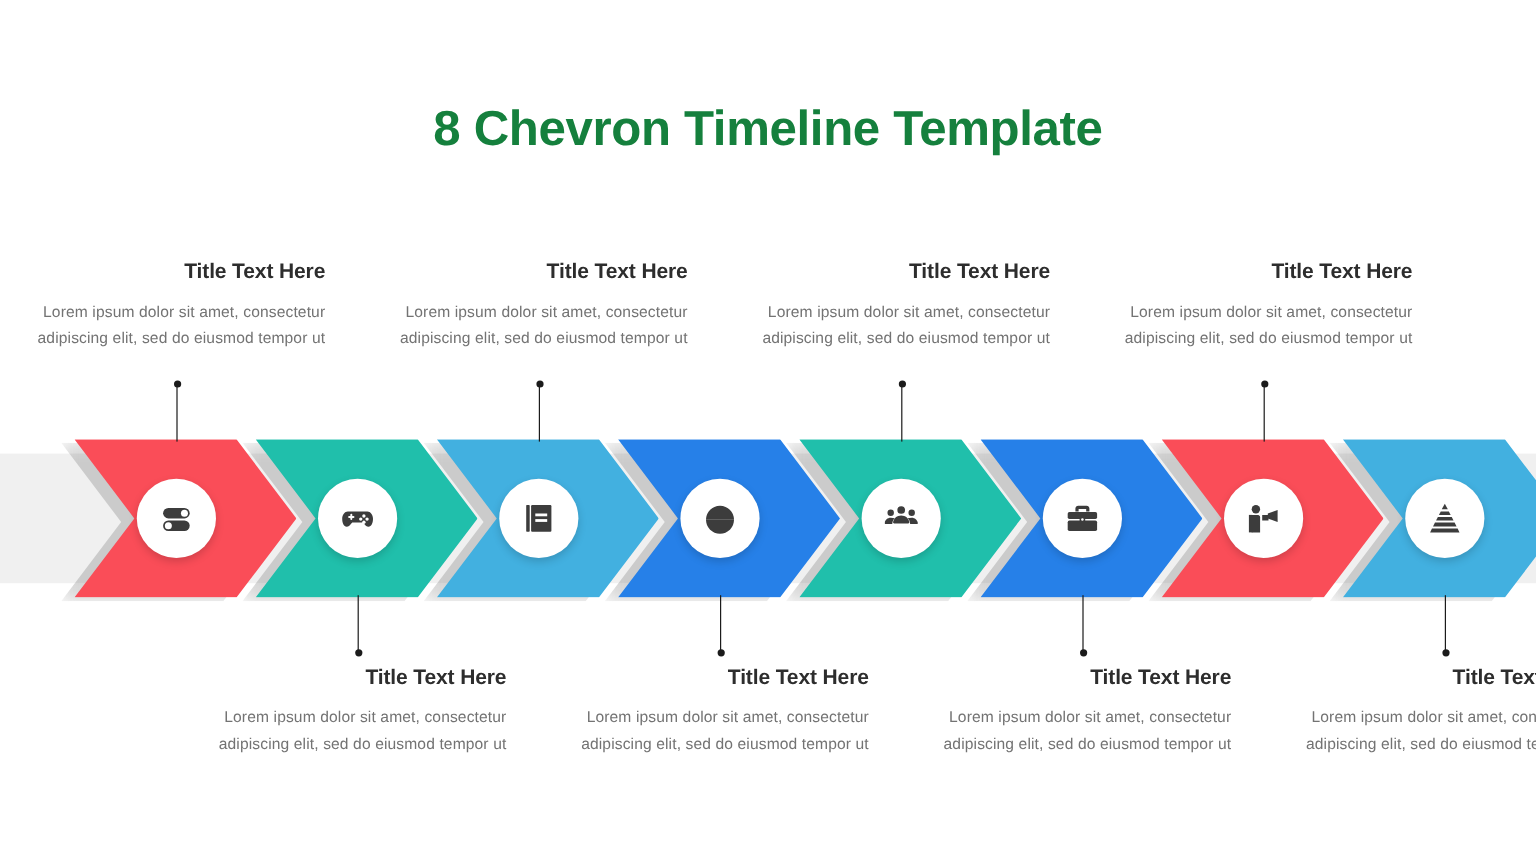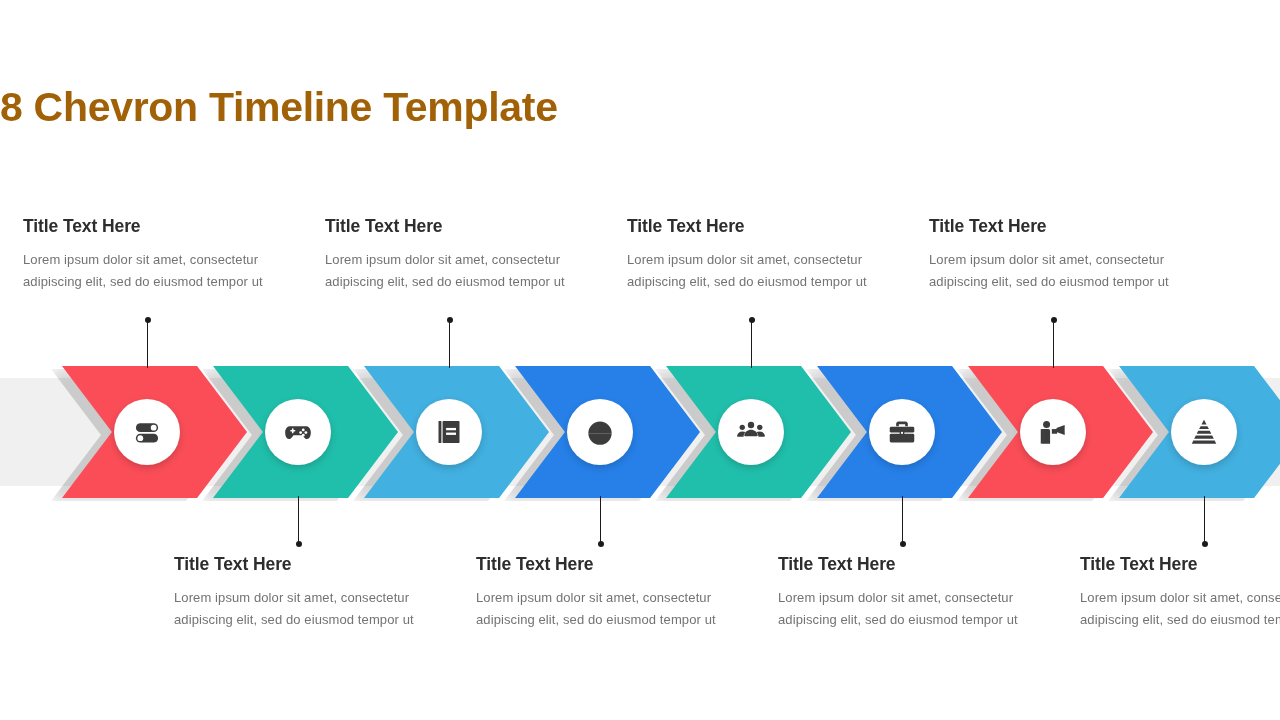--- a/index.html
+++ b/index.html
@@ -14,24 +14,24 @@
     overflow: hidden;
     position: relative;
   }
 
   
   .page-title {
     position: absolute;
     top: 84px;
     left: 0;
     width: 1280px;
-    text-align: left;
+    text-align: center;
     font-size: 41px;
     font-weight: bold;
-    color: #a16207;
+    color: #15803d;
     letter-spacing: -0.3px;
   }
 
   
   .band {
     position: absolute;
     left: 0;
     top: 378px;
     width: 1280px;
     height: 108px;
@@ -108,21 +108,21 @@
     border-radius: 50%;
     background: #1b1b1b;
   }
   .connector.up .dot { top: -3px; }
   .connector.down .dot { bottom: -3px; }
 
   
   .text-block {
     position: absolute;
     width: 248px;
-    text-align: left;
+    text-align: right;
   }
   .text-block .tb-title {
     font-size: 17.5px;
     font-weight: bold;
     color: #2d2d2d;
     margin-bottom: 12px;
     letter-spacing: -0.1px;
   }
   .text-block .tb-body {
     font-size: 13px;

